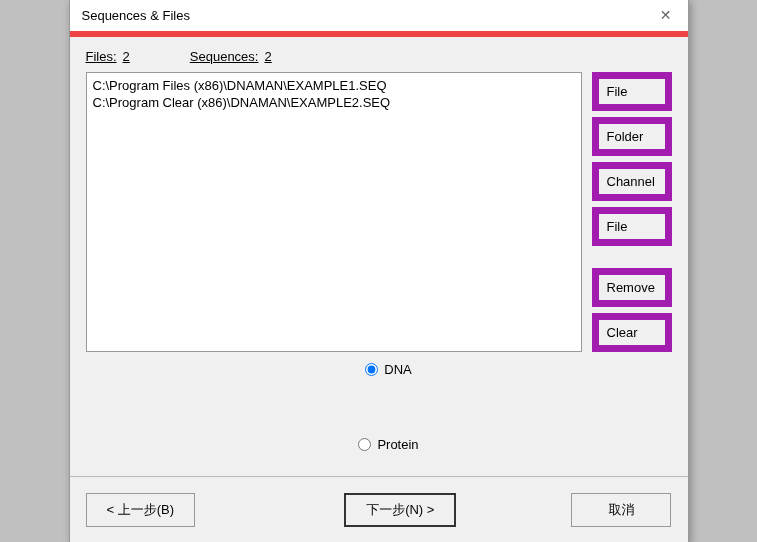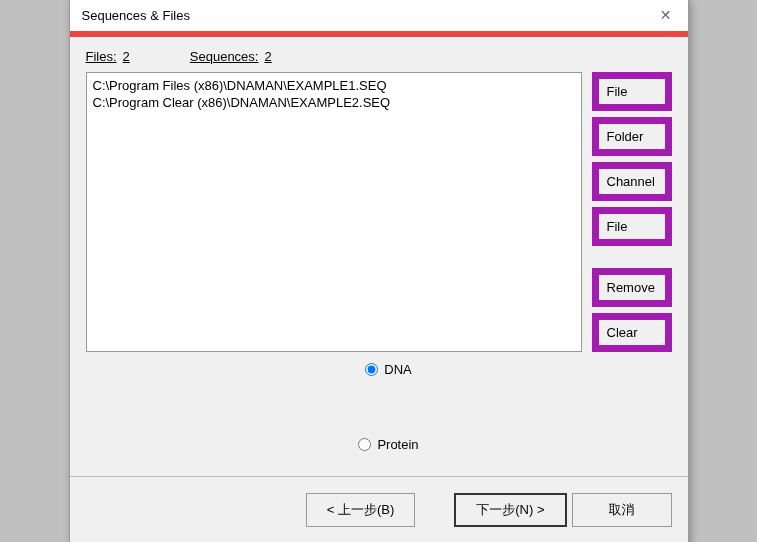--- a/index.html
+++ b/index.html
@@ -144,22 +144,22 @@
     }
 
     .divider {
       border: none;
       border-top: 1px solid #bbb;
       margin: 12px 0 8px 0;
     }
 
     .footer {
       display: flex;
-      justify-content: flex-end;
-      gap: 5px;
+      justify-content: space-between;
+      gap: 20px;
       padding: 8px 16px 16px 16px;
     }
 
     .btn-footer {
       background: #f0f0f0;
       border: 1px solid #999;
       padding: 6px 20px;
       cursor: pointer;
       font-size: 13px;
       min-width: 100px;

